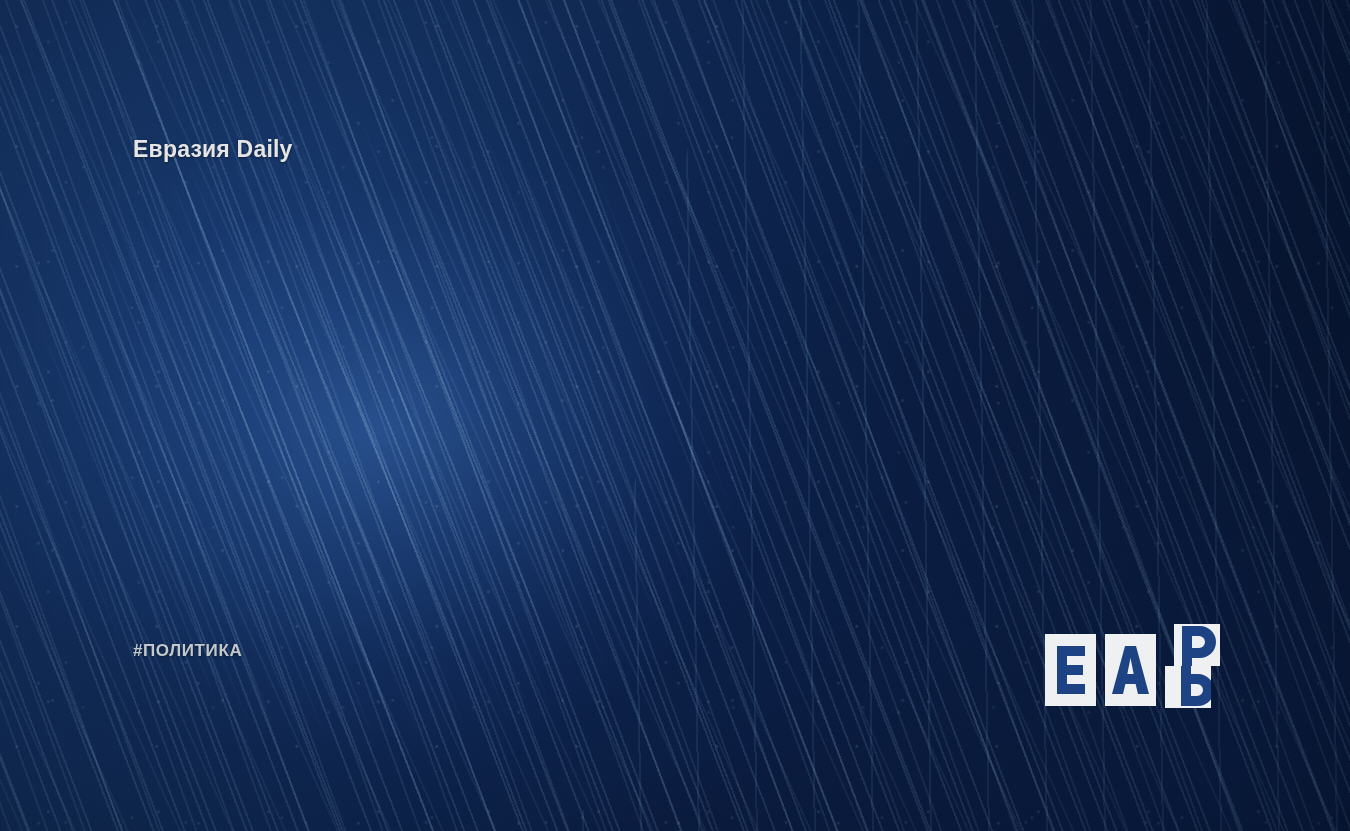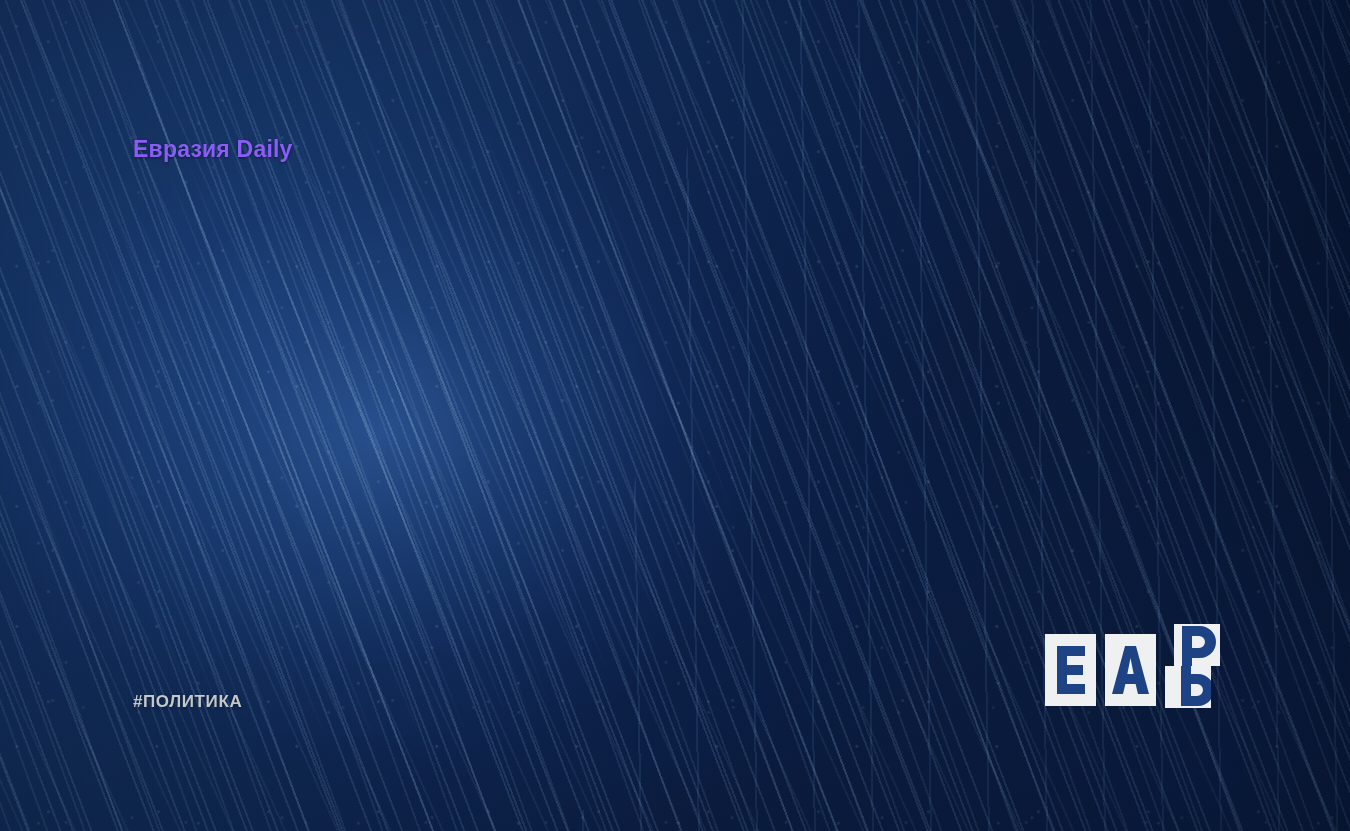--- a/index.html
+++ b/index.html
@@ -194,40 +194,40 @@
     position:absolute; inset:0;
     z-index:5;
   }
 
   #brand {
     position:absolute;
     left:133px; top:136px;
     font-size:23px;
     font-weight:bold;
     letter-spacing:.2px;
-    color:#8b5cf6;
+    color:#e5e5e5;
     text-shadow:0 1px 3px rgba(0,0,0,.45);
     white-space:nowrap;
   }
 
   #headline {
     position:absolute;
     left:133px; top:268px;
     width:1105px;
     font-size:46px;
     line-height:74px;
     font-weight:bold;
     color:#ffffff;
     letter-spacing:-0.2px;
     text-shadow:0 2px 7px rgba(0,10,35,.40);
   }
 
   #hashtag {
     position:absolute;
-    left:133px; top:692px;
+    left:133px; top:641px;
     font-size:17px;
     font-weight:bold;
     letter-spacing:.6px;
     color:#c3c8cb;
     text-shadow:0 1px 3px rgba(0,0,0,.4);
     white-space:nowrap;
   }
 
   
   #logo {

